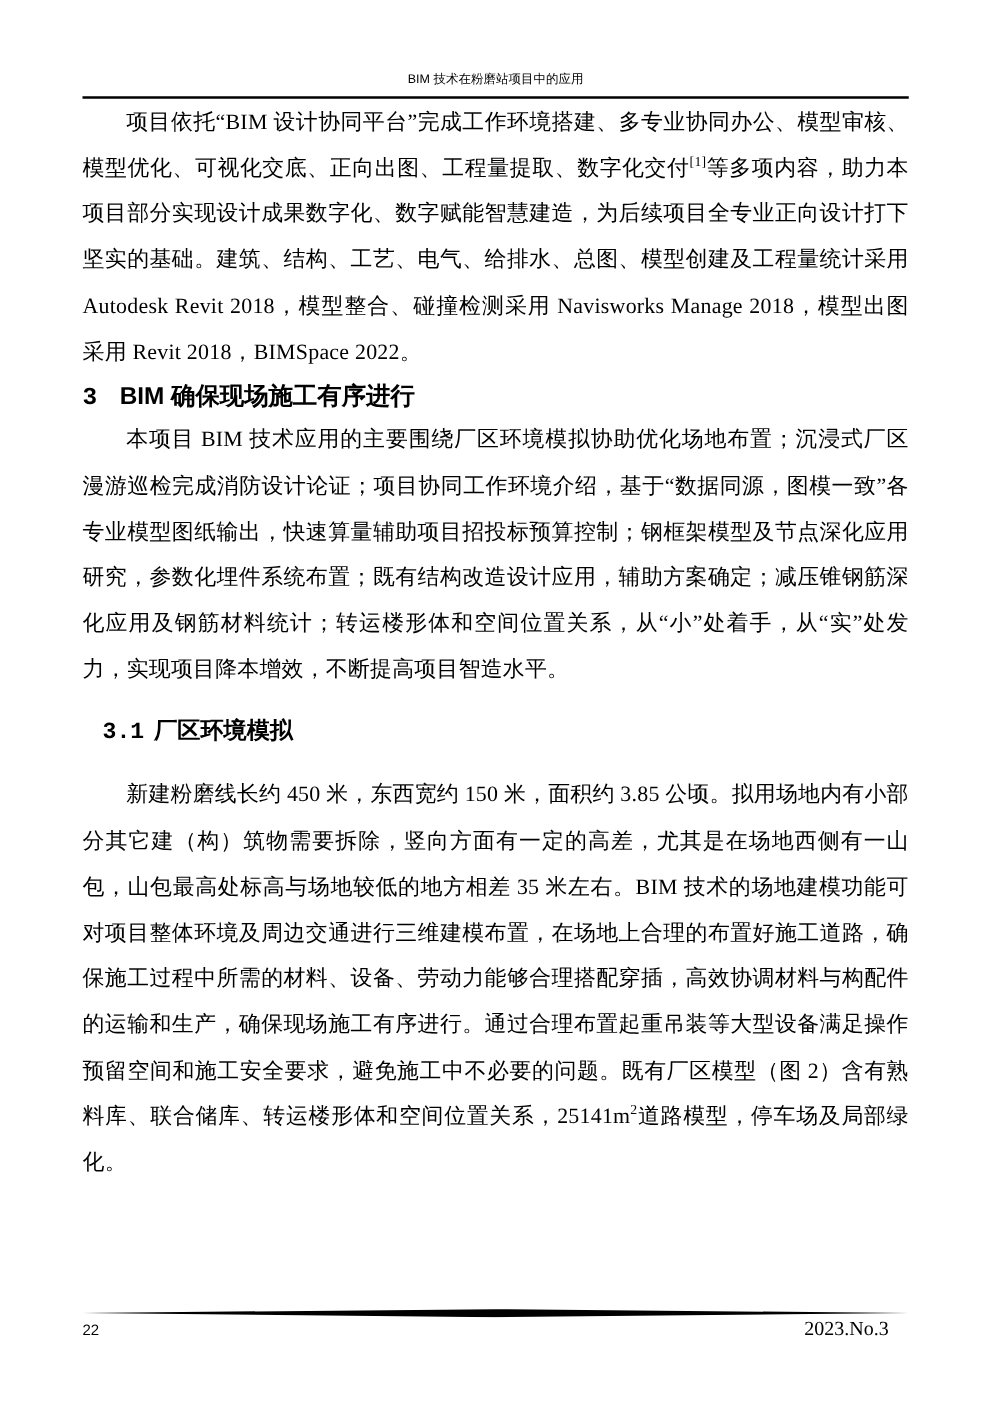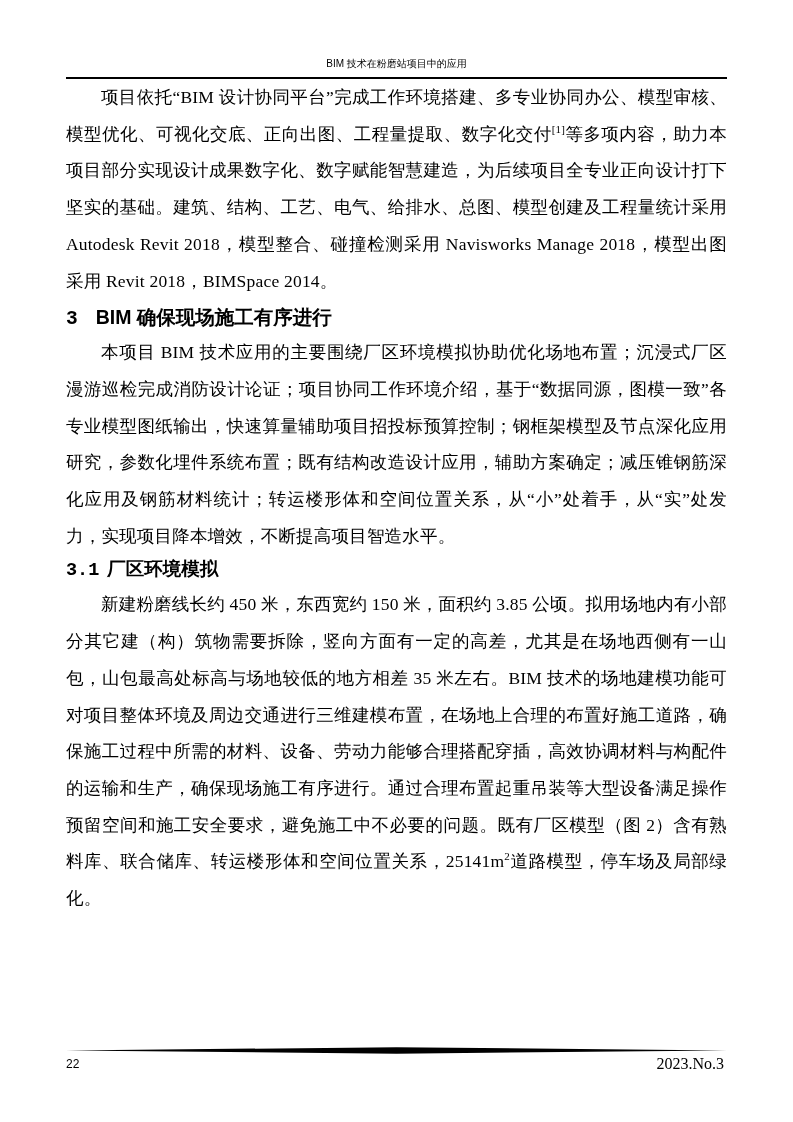--- a/index.html
+++ b/index.html
@@ -42,21 +42,21 @@
     vertical-align: super;
   }
   h2.sec-heading {
     margin: 3px 0 0 0;
     font-size: 19.5px;
     line-height: 30px;
     font-weight: bold;
     font-family: "Liberation Sans", "DejaVu Sans", sans-serif;
   }
   h3.subsec-heading {
-    margin: 0;
+    margin: 16px;
     font-size: 18.5px;
     line-height: 30px;
     font-weight: bold;
     font-family: "Liberation Sans", "DejaVu Sans", sans-serif;
   }
   .sec-num {
     font-family: "Liberation Mono", "DejaVu Sans Mono", monospace;
     font-weight: bold;
     margin-right: 18px;
   }
@@ -80,34 +80,34 @@
     line-height: 16px;
     margin-top: 2px;
   }
   .footer-page-num {
     flex: 1;
     text-align: left;
     
   }
   .footer-issue {
     position: absolute;
-    right: 3px;
+    right: 16px;
     top: 8px;
   }
 </style>
 </head>
 <body>
 
 <div class="page">
 
   <div class="running-head">BIM 技术在粉磨站项目中的应用</div>
   <div class="head-rule"></div>
 
 
-  <p class="body-para"><span>项目依托“BIM 设计协同平台”完成工作环境搭建、多专业协同办公、模型审核、模型优化、可视化交底、正向出图、工程量提取、数字化交付</span><sup class="ref">[1]</sup><span>等多项内容，助力本项目部分实现设计成果数字化、数字赋能智慧建造，为后续项目全专业正向设计打下坚实的基础。建筑、结构、工艺、电气、给排水、总图、模型创建及工程量统计采用 Autodesk Revit 2018，模型整合、碰撞检测采用 Navisworks Manage 2018，模型出图采用 Revit 2018，BIMSpace 2014。</span></p>
+  <p class="body-para"><span>项目依托“BIM 设计协同平台”完成工作环境搭建、多专业协同办公、模型审核、模型优化、可视化交底、正向出图、工程量提取、数字化交付</span><sup class="ref">[1]</sup><span>等多项内容，助力本项目部分实现设计成果数字化、数字赋能智慧建造，为后续项目全专业正向设计打下坚实的基础。建筑、结构、工艺、电气、给排水、总图、模型创建及工程量统计采用 Autodesk Revit 2018，模型整合、碰撞检测采用 Navisworks Manage 2018，模型出图采用 Revit 2018，BIMSpace 2022。</span></p>
 
   <h2 class="sec-heading"><span class="sec-num">3</span><span>BIM 确保现场施工有序进行</span></h2>
 
   <p class="body-para">本项目 BIM 技术应用的主要围绕厂区环境模拟协助优化场地布置；沉浸式厂区漫游巡检完成消防设计论证；项目协同工作环境介绍，基于“数据同源，图模一致”各专业模型图纸输出，快速算量辅助项目招投标预算控制；钢框架模型及节点深化应用研究，参数化埋件系统布置；既有结构改造设计应用，辅助方案确定；减压锥钢筋深化应用及钢筋材料统计；转运楼形体和空间位置关系，从“小”处着手，从“实”处发力，实现项目降本增效，不断提高项目智造水平。</p>
 
   <h3 class="subsec-heading"><span class="subsec-num">3.1</span><span>厂区环境模拟</span></h3>
 
   <p class="body-para"><span>新建粉磨线长约 450 米，东西宽约 150 米，面积约 3.85 公顷。拟用场地内有小部分其它建（构）筑物需要拆除，竖向方面有一定的高差，尤其是在场地西侧有一山包，山包最高处标高与场地较低的地方相差 35 米左右。BIM 技术的场地建模功能可对项目整体环境及周边交通进行三维建模布置，在场地上合理的布置好施工道路，确保施工过程中所需的材料、设备、劳动力能够合理搭配穿插，高效协调材料与构配件的运输和生产，确保现场施工有序进行。通过合理布置起重吊装等大型设备满足操作预留空间和施工安全要求，避免施工中不必要的问题。既有厂区模型（图 2）含有熟料库、联合储库、转运楼形体和空间位置关系，25141m</span><sup class="ref">2</sup><span>道路模型，停车场及局部绿化。</span></p>
 
 </div>

